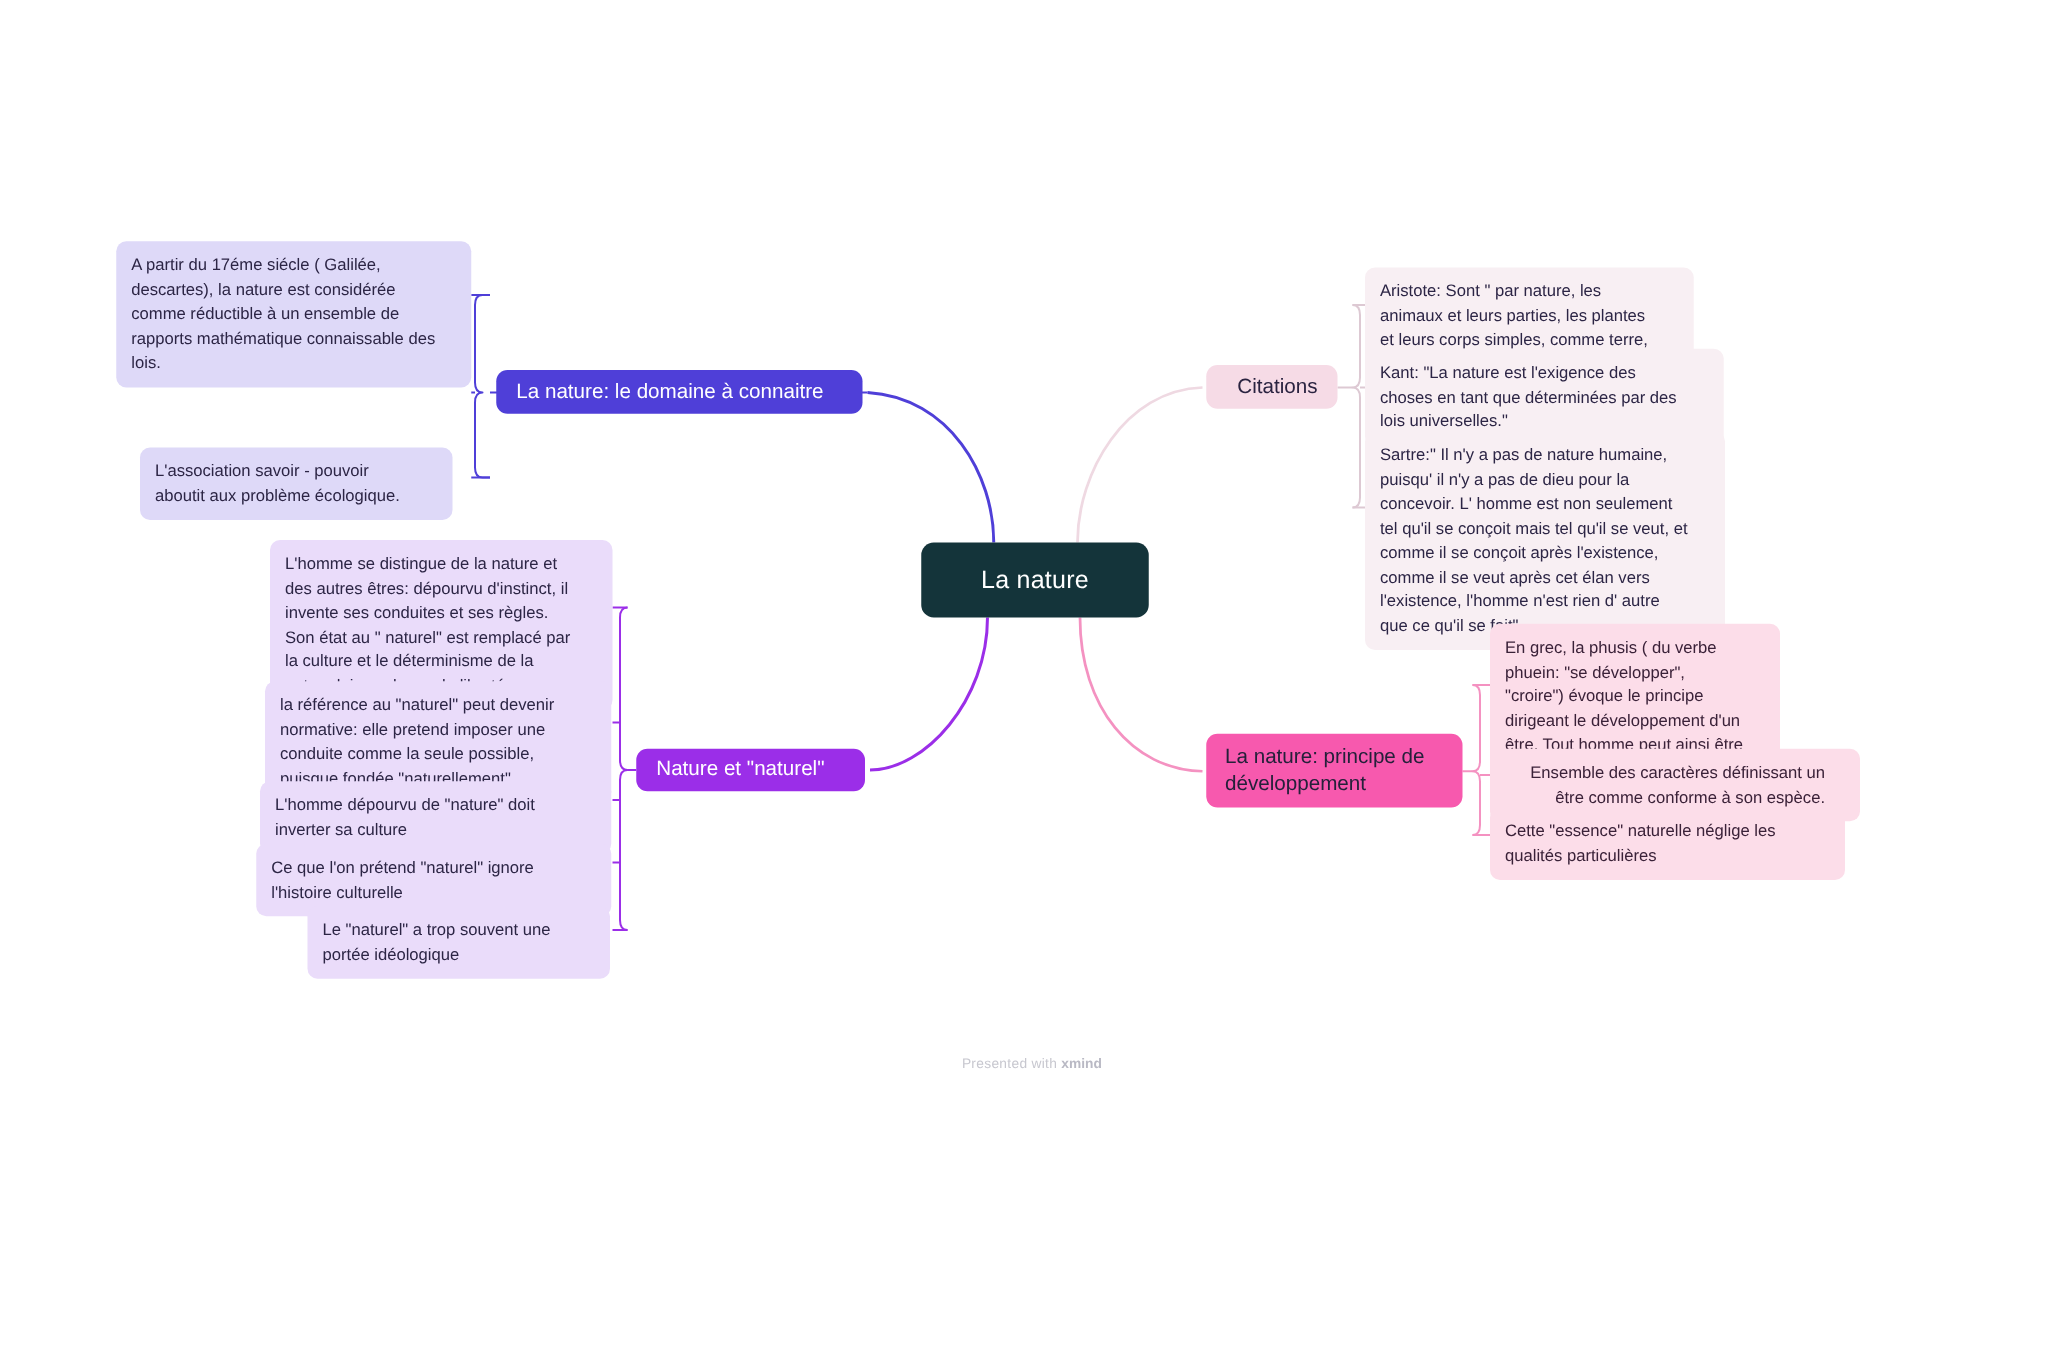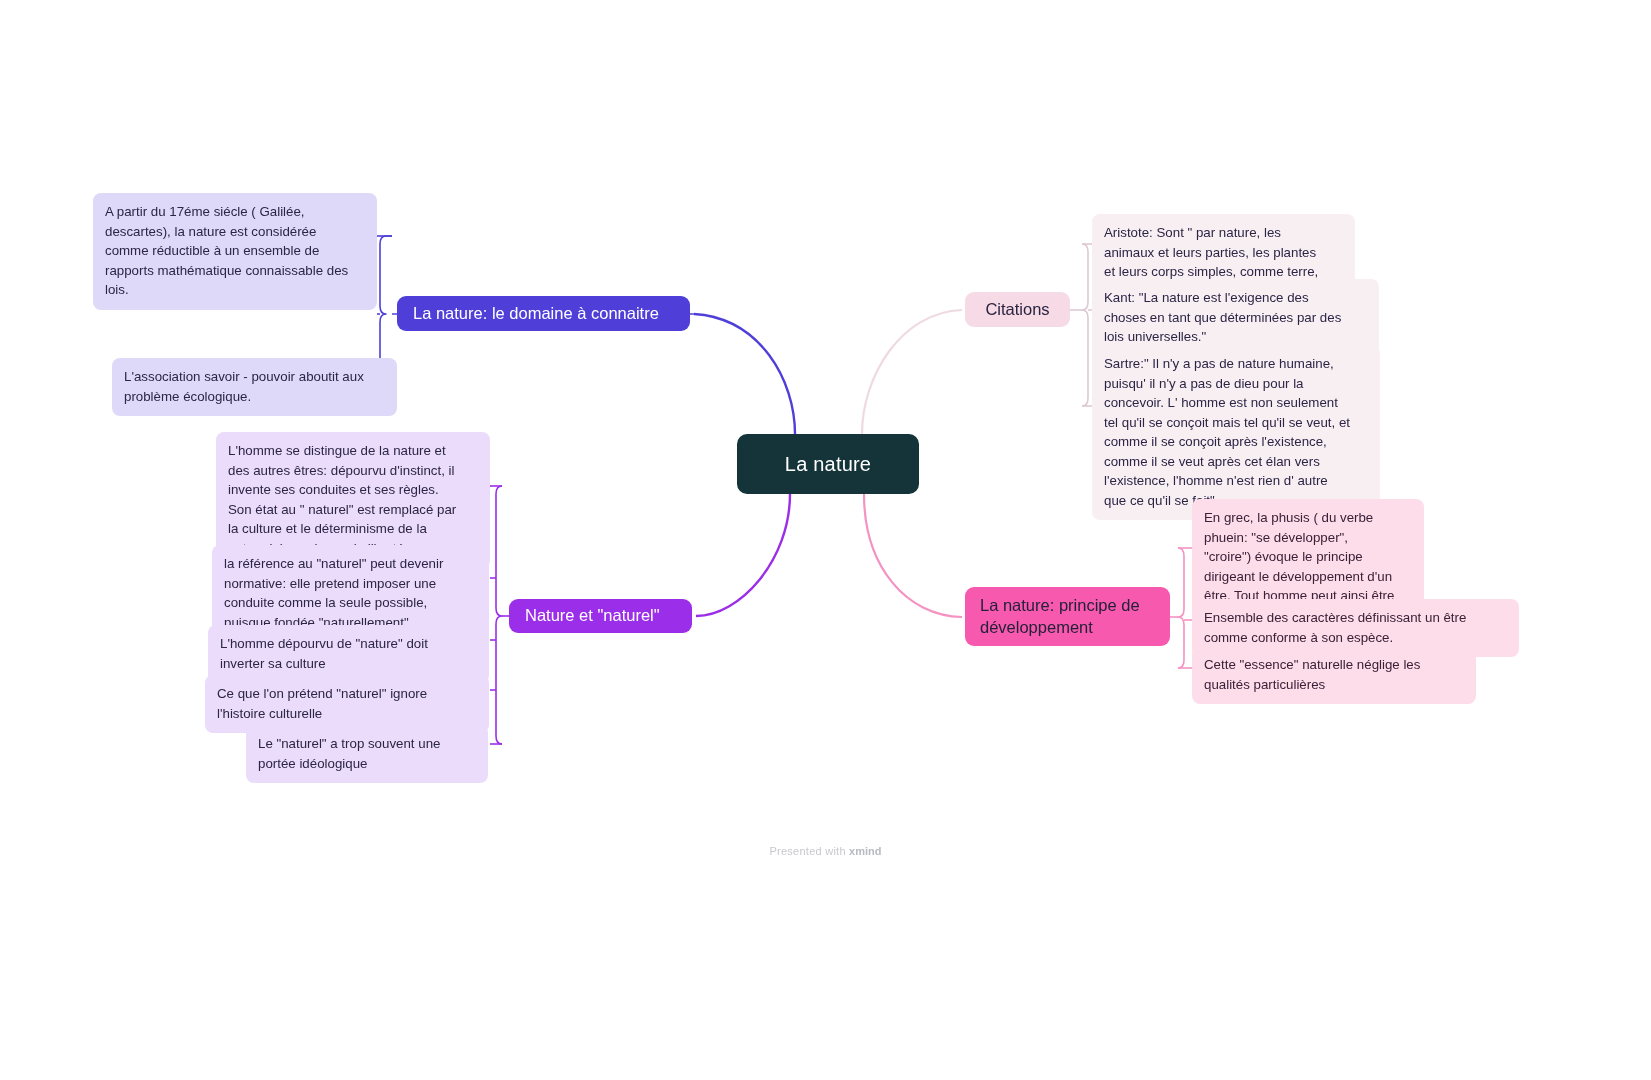--- a/index.html
+++ b/index.html
@@ -61,21 +61,21 @@
     left: 509px; top: 599px;
     width: 183px; height: 34px;
     background: #9b2ee8;
     color: #ffffff;
   }
   .branch-citations {
     left: 965px; top: 292px;
     width: 105px; height: 35px;
     background: #f6dbe6;
     color: #2a2340;
-    justify-content: center;
+    justify-content: flex-end;
   }
   .branch-principe {
     left: 965px; top: 587px;
     width: 205px; height: 59px;
     background: #f759ae;
     color: #25203a;
     padding: 16px 15px;
   }
 
   
@@ -89,37 +89,37 @@
     color: #2c2545;
   }
   .leaf-indigo  { background: #ded9f8; }
   .leaf-violet  { background: #eadcfa; }
   .leaf-blush   { background: #f8eff3; }
   .leaf-pink    { background: #fcdde9; color: #3a2138; }
 
   
   .c-tl-1 { left: 93px;  top: 193px; width: 284px; }
   .c-tl-2 { left: 88px;  top: 278px; width: 289px; }
-  .c-tl-3 { left: 112px; top: 358px; width: 285px; }
+  .c-tl-3 { left: 112px; top: 358px; width: 250px; }
 
   
   .c-bl-1 { left: 216px; top: 432px; width: 274px; }
   .c-bl-2 { left: 212px; top: 545px; width: 277px; }
   .c-bl-3 { left: 208px; top: 625px; width: 281px; }
   .c-bl-4 { left: 205px; top: 675px; width: 284px; }
   .c-bl-5 { left: 246px; top: 725px; width: 242px; }
 
   
   .c-tr-1 { left: 1092px; top: 214px; width: 263px; }
   .c-tr-2 { left: 1092px; top: 279px; width: 287px; }
   .c-tr-3 { left: 1092px; top: 345px; width: 288px; }
 
   
   .c-br-1 { left: 1192px; top: 499px; width: 232px; }
-  .c-br-2 { left: 1192px; top: 599px; width: 327px; }
+  .c-br-2 { left: 1192px; top: 599px; width: 296px; text-align: right; }
   .c-br-3 { left: 1192px; top: 646px; width: 284px; }
 
   
   .footer {
     position: absolute;
     left: 0; top: 845px;
     width: 1651px;
     text-align: center;
     font-size: 11px;
     color: #c7c7cf;

